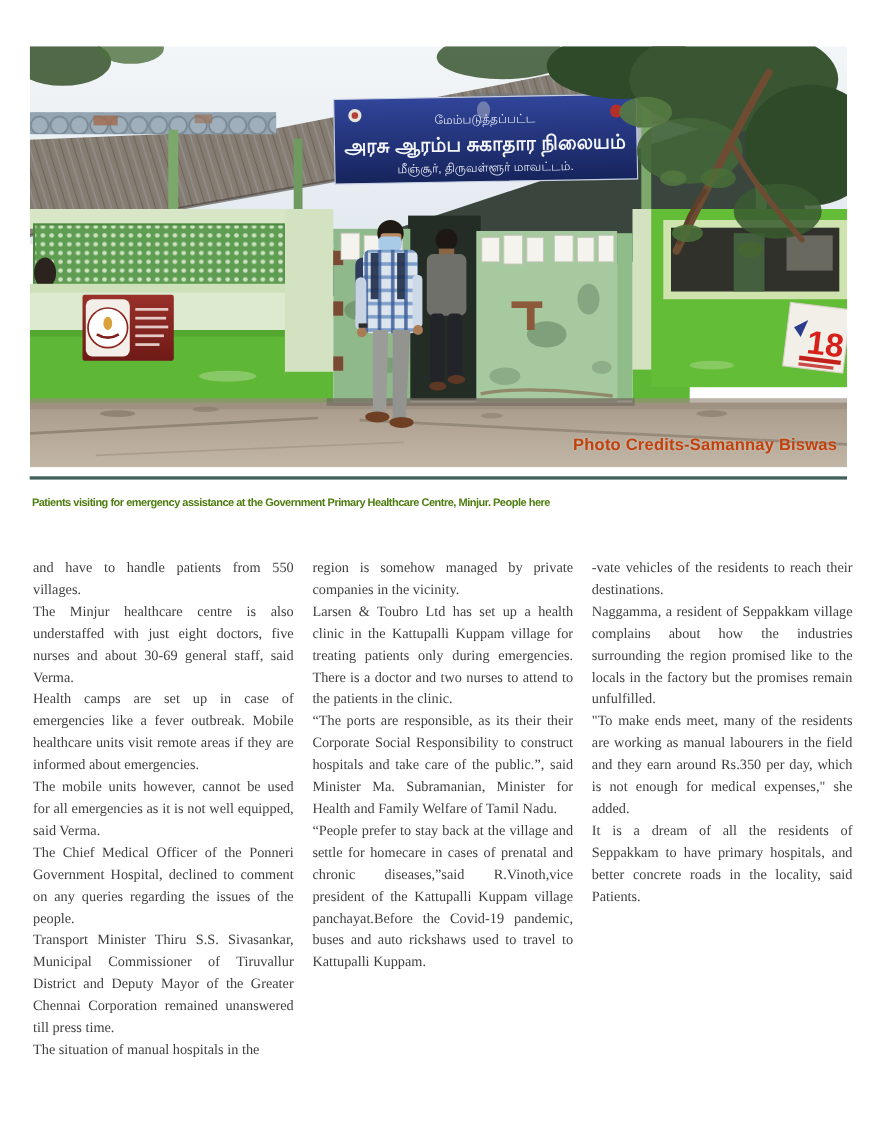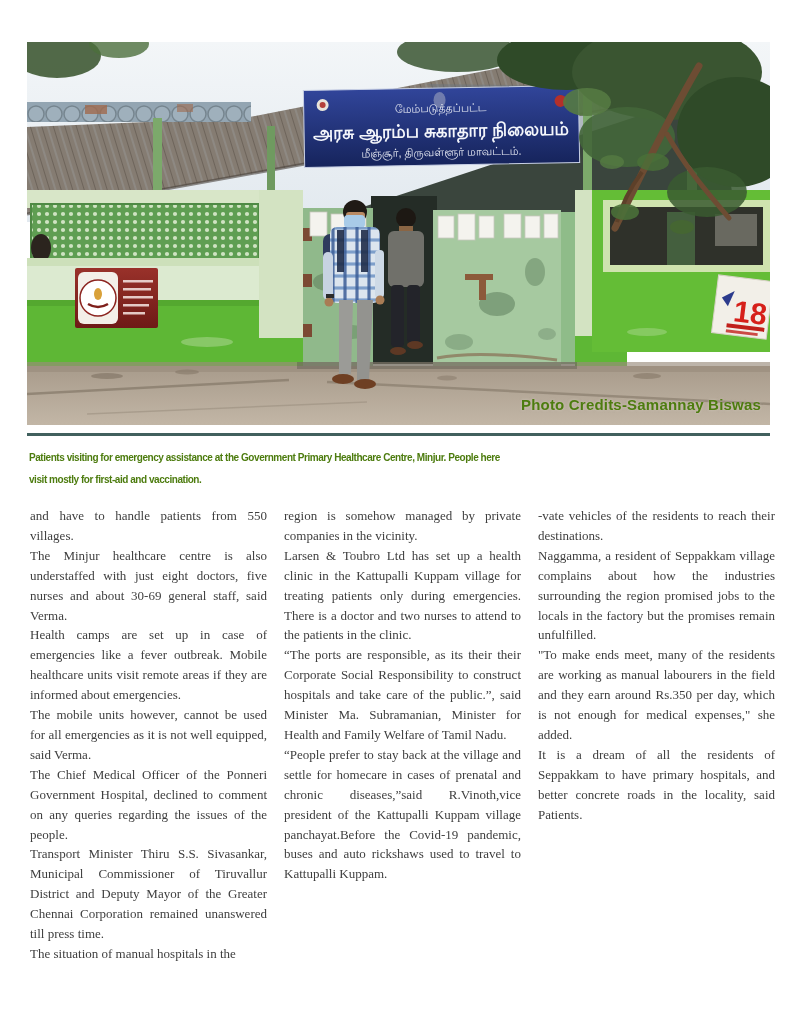--- a/index.html
+++ b/index.html
@@ -3,21 +3,21 @@
 <meta charset="utf-8">
 <style>
   html,body{margin:0;padding:0;background:#ffffff;}
   .page{position:relative;width:797px;height:976px;background:#ffffff;overflow:hidden;
         font-family:"Liberation Serif",serif;}
   
   .photo{position:absolute;left:27px;top:42px;width:743px;height:383px;overflow:hidden;}
   .photo svg{display:block;}
   .photo-credit{position:absolute;right:9px;bottom:12px;
         font-family:"Liberation Sans",sans-serif;font-weight:bold;font-size:15px;
-        color:#4d7c0f;letter-spacing:.2px;text-shadow:0 0 3px rgba(230,225,215,.5);}
+        color:#c2410c;letter-spacing:.2px;text-shadow:0 0 3px rgba(230,225,215,.5);}
   
   .rule{position:absolute;left:27px;top:433px;width:743px;height:3px;background:#41605e;}
   .caption{position:absolute;left:29px;top:447px;width:745px;
         font-family:"Liberation Sans",sans-serif;font-weight:bold;font-size:10px;
         line-height:22px;color:#4d7c0f;letter-spacing:-0.45px;}
   .caption .cap-line{white-space:nowrap;}
   
   .columns{position:absolute;left:30px;top:506px;width:745px;display:flex;gap:17px;}
   .col{width:237px;font-size:13px;line-height:19.9px;color:#3e3e3e;text-align:justify;}
   .col p{margin:0;}
@@ -245,42 +245,41 @@
         <ellipse cx="316" cy="337" rx="11" ry="5" fill="#6e3f23"></ellipse>
         <ellipse cx="338" cy="342" rx="11" ry="5" fill="#6e3f23"></ellipse>
       </g>
     </svg>
     <div class="photo-credit">Photo Credits-Samannay Biswas</div>
   </div>
 
   <div class="rule"></div>
   <div class="caption">
     <div class="cap-line">Patients visiting for emergency assistance at the Government Primary Healthcare Centre, Minjur. People here</div>
-    <div class="cap-line">visit mostly for first-aid and vaccination.</div>
   </div>
 
   <div class="columns">
     <div class="col">
         <p>and have to handle patients from 550 villages.</p>
         <p>The Minjur healthcare centre is also understaffed with just eight doctors, five nurses and about 30-69 general staff, said Verma.</p>
         <p>Health camps are set up in case of emergencies like a fever outbreak. Mobile healthcare units visit remote areas if they are informed about emergencies.</p>
         <p>The mobile units however, cannot be used for all emergencies as it is not well equipped, said Verma.</p>
         <p>The Chief Medical Officer of the Ponneri Government Hospital, declined to comment on any queries regarding the issues of the people.</p>
         <p>Transport Minister Thiru S.S. Sivasankar, Municipal Commissioner of Tiruvallur District and Deputy Mayor of the Greater Chennai Corporation remained unanswered till press time.</p>
         <p>The situation of manual hospitals in the</p>
       </div>
     <div class="col">
         <p>region is somehow managed by private companies in the vicinity.</p>
         <p>Larsen &amp; Toubro Ltd has set up a health clinic in the Kattupalli Kuppam village for treating patients only during emergencies. There is a doctor and two nurses to attend to the patients in the clinic.</p>
         <p>“The ports are responsible, as its their their Corporate Social Responsibility to construct hospitals and take care of the public.”, said Minister Ma. Subramanian, Minister for Health and Family Welfare of Tamil Nadu.</p>
         <p>“People prefer to stay back at the village and settle for homecare in cases of prenatal and chronic diseases,”said R.Vinoth,vice president of the Kattupalli Kuppam village panchayat.Before the Covid-19 pandemic, buses and auto rickshaws used to travel to Kattupalli Kuppam.</p>
       </div>
     <div class="col">
         <p>-vate vehicles of the residents to reach their destinations.</p>
-        <p>Naggamma, a resident of Seppakkam village complains about how the industries surrounding the region promised jobs to the locals in the factory but the promises remain unfulfilled.</p>
+        <p>Naggamma, a resident of Seppakkam village complains about how the industries surrounding the region promised like to the locals in the factory but the promises remain unfulfilled.</p>
         <p>"To make ends meet, many of the residents are working as manual labourers in the field and they earn around Rs.350 per day, which is not enough for medical expenses," she added.</p>
         <p>It is a dream of all the residents of Seppakkam to have primary hospitals, and better concrete roads in the locality, said Patients.</p>
       </div>
   </div>
 
   <div class="pageno">44</div>
 
 </div>
 
 </body></html>

